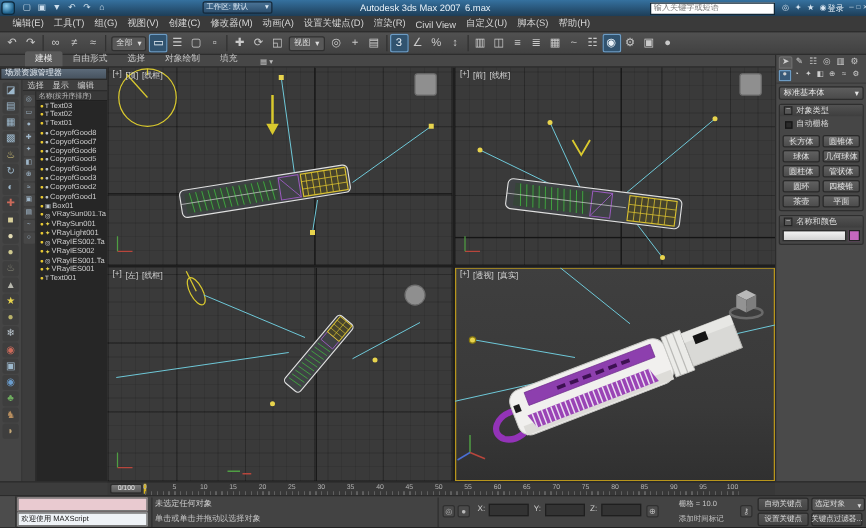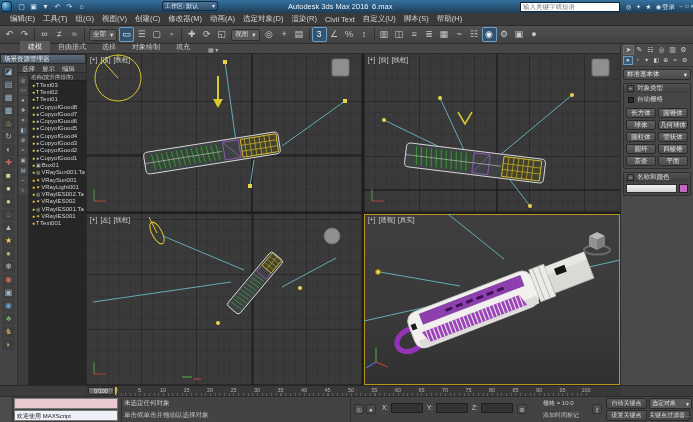--- a/index.html
+++ b/index.html
@@ -115,21 +115,21 @@
         <div class="qi">▣</div>
         <div class="qi">▼</div>
         <div class="qi">↶</div>
         <div class="qi">↷</div>
         <div class="qi">⌂</div>
       </div>
     <div class="wsdd">
       <span>工作区: 默认</span>
       <span>▾</span>
     </div>
-    <span class="ttl" style="left:288px">Autodesk 3ds Max 2016</span>
+    <span class="ttl" style="left:288px">Autodesk 3ds Max 2007</span>
     <span class="ttl" style="left:372px">6.max</span>
     <input class="search" placeholder="输入关键字或短语" style="">
     <div class="icrow" id="icrow">
         <div class="qi">◎</div>
         <div class="qi">✦</div>
         <div class="qi">★</div>
         <div class="qi">◉</div>
       </div>
     <span class="signin">登录</span>
     <div class="winctl" id="winctl">
@@ -140,23 +140,23 @@
   </div>
 
   <div class="abs menubar" id="menubar">
       <div class="mitem">编辑(E)</div>
       <div class="mitem">工具(T)</div>
       <div class="mitem">组(G)</div>
       <div class="mitem">视图(V)</div>
       <div class="mitem">创建(C)</div>
       <div class="mitem">修改器(M)</div>
       <div class="mitem">动画(A)</div>
-      <div class="mitem">选定对象(D)</div>
+      <div class="mitem">设置关键点(D)</div>
       <div class="mitem">渲染(R)</div>
-      <div class="mitem">Civil Text</div>
+      <div class="mitem">Civil View</div>
       <div class="mitem">自定义(U)</div>
       <div class="mitem">脚本(S)</div>
       <div class="mitem">帮助(H)</div>
     </div>
 
   <div class="abs maintb" id="maintoolbar">
       <div class="ticon">↶</div>
       <div class="ticon">↷</div>
       <div class="tsep"></div>
       <div class="ticon">∞</div>

